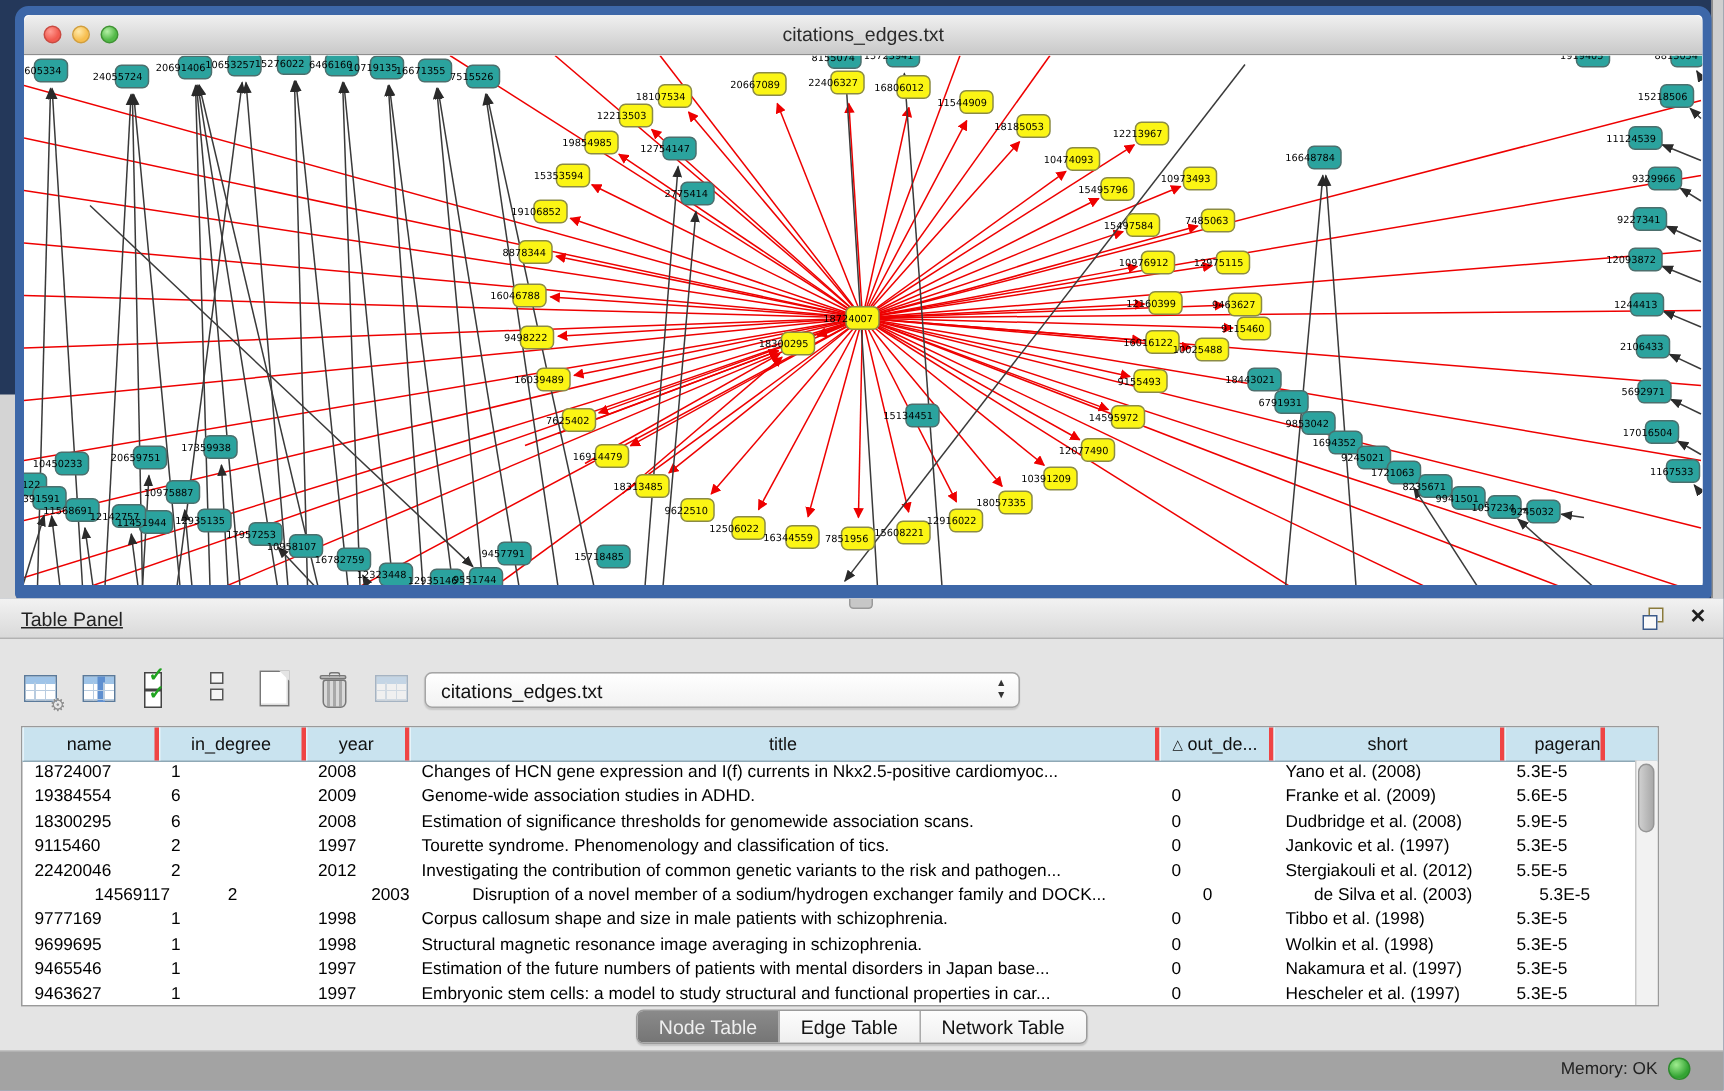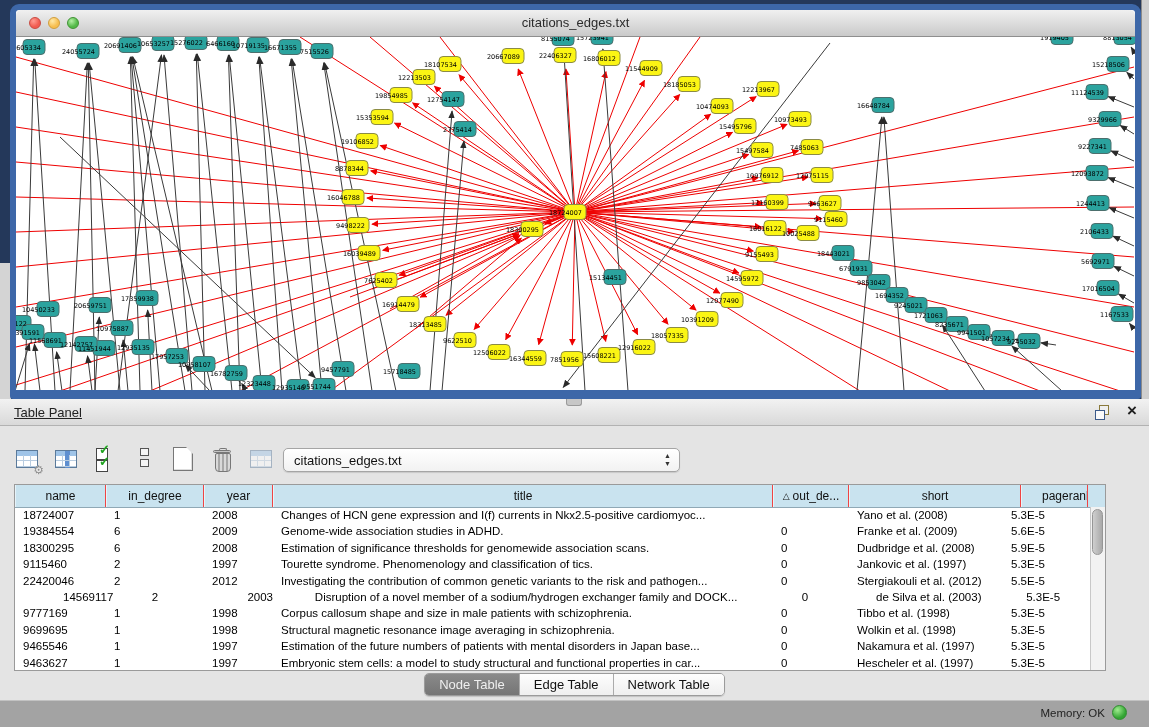--- a/index.html
+++ b/index.html
@@ -68,21 +68,21 @@
   .fx-ic .small{font-size:10px;}
 
   .combo{position:absolute;left:283px;top:49px;width:397px;height:24px;background:linear-gradient(#FFFFFF,#F2F2F2);
      border:1px solid #A5A5A5;border-radius:5px;box-sizing:border-box;font-size:13px;color:#111;
      display:flex;align-items:center;padding-left:10px;box-shadow:0 1px 1px rgba(0,0,0,.12);}
   .combo-arrows{position:absolute;right:8px;top:3px;display:flex;flex-direction:column;line-height:8px;font-size:7px;color:#333;}
 
   
   .dtable{position:absolute;left:14px;top:85px;width:1092px;height:187px;background:#fff;border:1px solid #9A9A9A;box-sizing:border-box;}
   .thead{display:flex;height:22px;background:#C9E3EF;border-bottom:1px solid #8FA8B5;}
-  .th{box-sizing:border-box;border-right:1px solid #ef4444;border-left:1px solid #E6F3F9;
+  .th{box-sizing:border-box;border-right:3px solid #ef4444;border-left:1px solid #E6F3F9;
       font-size:12px;color:#111;display:flex;align-items:center;justify-content:center;white-space:nowrap;overflow:hidden;}
   .sort-tri{font-size:9px;margin-right:3px;}
   .tbody{position:relative;}
   .tr{display:flex;height:16.4px;}
   .td{box-sizing:border-box;padding:1px 0 0 8px;font-size:11.5px;color:#000;white-space:nowrap;overflow:hidden;}
   .vscroll{position:absolute;right:0px;top:22px;width:14px;height:163px;background:#F2F2F2;border-left:1px solid #C8C8C8;}
   .vthumb{position:absolute;left:1px;top:2px;width:11px;height:46px;border-radius:6px;background:linear-gradient(90deg,#CFCFCF,#A9A9A9);border:1px solid #969696;box-sizing:border-box;}
 
   
   .tabs{position:absolute;left:0;top:274px;width:100%;display:flex;justify-content:center;}
@@ -526,21 +526,21 @@
       </span>
   </div>
 
   <div class="dtable">
     <div class="thead" id="thead">
         <div class="th" style="width: 91px;">name</div>
         <div class="th" style="width: 98px;">in_degree</div>
         <div class="th" style="width: 69px;">year</div>
         <div class="th" style="width: 500px;">title</div>
         <div class="th" style="width: 76px;"><span class="sort-tri">△</span>out_de...</div>
-        <div class="th" style="width: 172px;">short</div>
+        <div class="th" style="width: 154px;">short</div>
         <div class="th" style="width: 67px; padding-left: 25px;">pagerank</div>
       </div>
     <div class="tbody" id="tbody">
         <div class="tr">
           <div class="td" style="width: 91px;">18724007</div>
           <div class="td" style="width: 98px;">1</div>
           <div class="td" style="width: 69px;">2008</div>
           <div class="td" style="width: 500px;">Changes of HCN gene expression and I(f) currents in Nkx2.5-positive cardiomyoc...</div>
           <div class="td" style="width: 76px; margin-top: 48px;">49</div>
           <div class="td" style="width: 154px;">Yano et al. (2008)</div>

